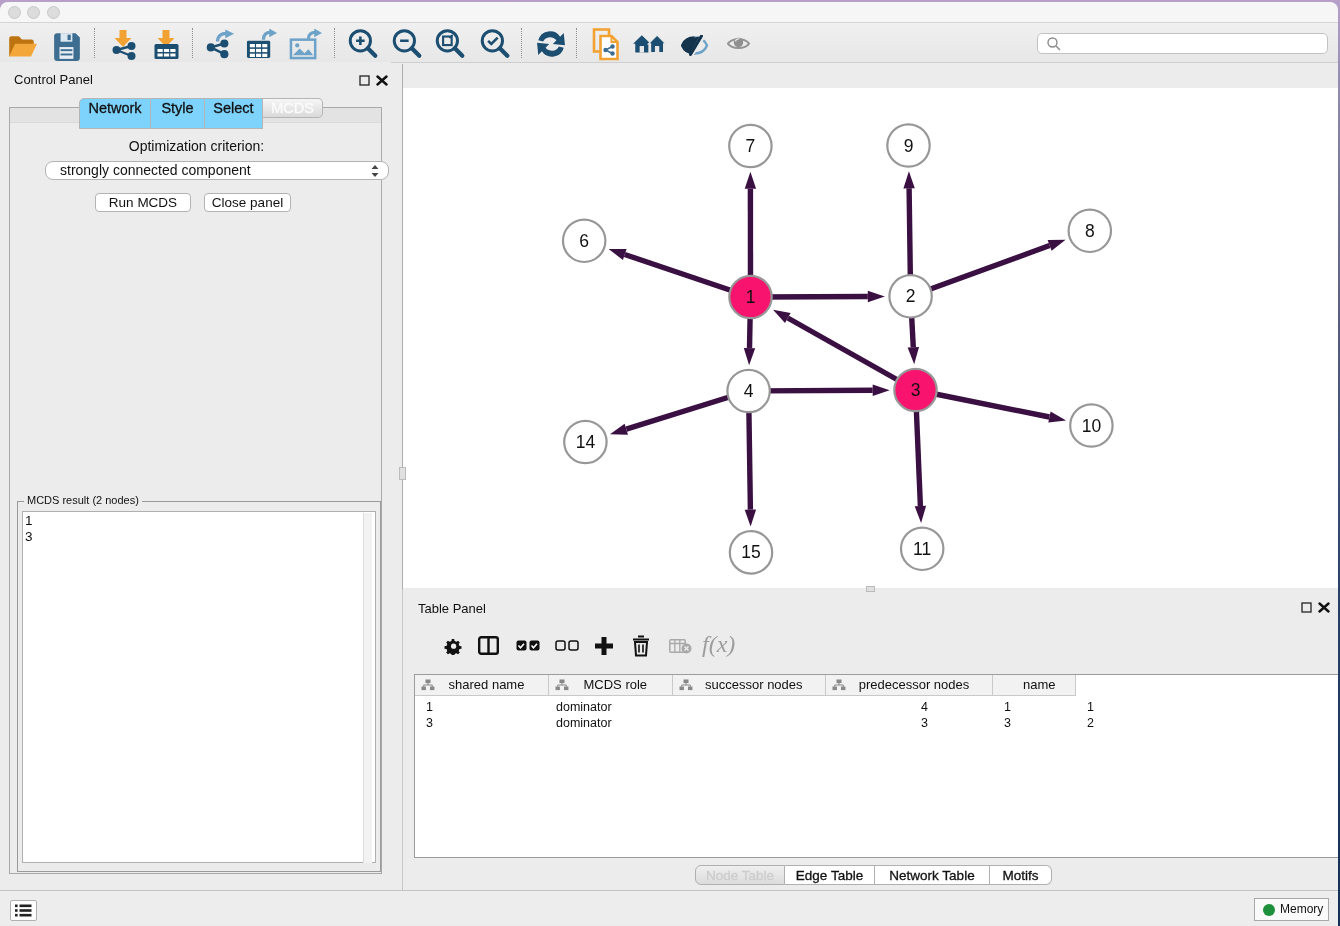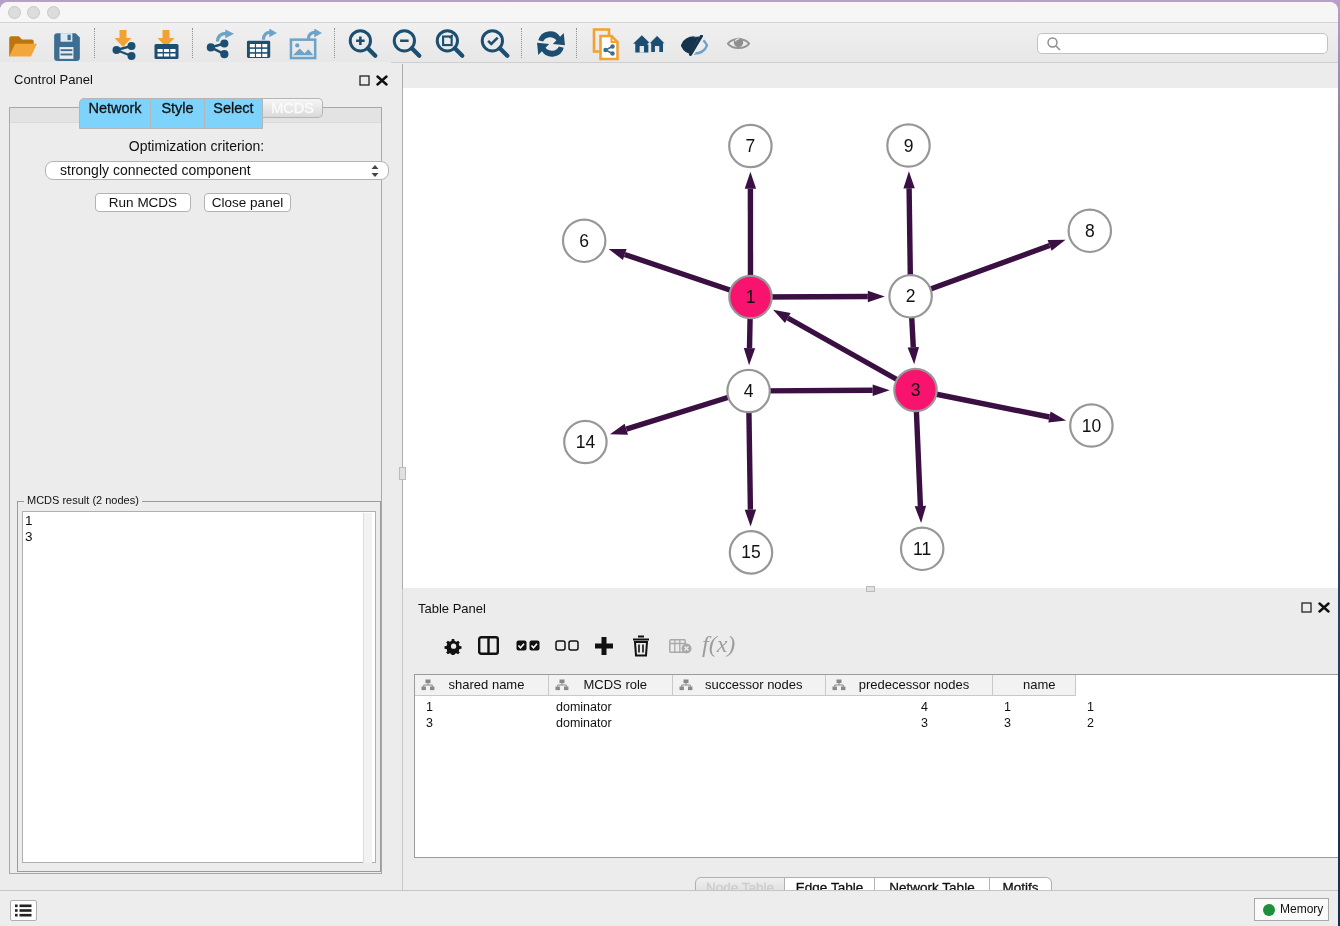--- a/index.html
+++ b/index.html
@@ -41,21 +41,21 @@
 #canvas { position:absolute; left:0;  top:24px; width:935px; height:500px; background:#fff; }
 
 #tpanel { position:absolute; left:402px; top:587px; width:936px; height:301px; background:#ececec; border-left:1px solid #c8c8c8; }
 #tp-title { position:absolute; left:15px; top:12px; font-size:13px; color:#111; }
 #tp-toolbar { position:absolute; left:16px; top:40px; width:936px; height:36px; }
 #ttable { position:absolute; left:11px; top:85px; width:1027px; height:184px; background:#fff; border:1px solid #9c9c9c; }
 .hcell { position:absolute; top:0; height:21px; background:#f2f2f2; border-right:1px solid #c9c9c9; border-bottom:1px solid #c9c9c9; font-size:13px; color:#111; text-align:center; line-height:20px; }
 .hicon { position:absolute; left:6px; top:4px; }
 .cell { position:absolute; font-size:12.5px; color:#111; }
 .btabs { position:absolute; top:276px; font-size:13.5px; -webkit-text-stroke:0.3px; }
-.btab { position:absolute; top:0; height:20px; background:#fff; border:1px solid #b0b0b0; border-left:none; color:#111; text-align:center; line-height:19px;margin-top:12px; }
+.btab { position:absolute; top:0; height:20px; background:#fff; border:1px solid #b0b0b0; border-left:none; color:#111; text-align:center; line-height:19px; }
 
 #statusbar { position:absolute; left:0; top:888px; width:1338px; height:34px; background:#ededed; border-top:1px solid #c4c4c4; }
 #listbtn { position:absolute; left:10px; top:9px; width:27px; height:21px; background:#fdfdfd; border:1px solid #b0b0b0; border-radius:2px; }
 #membtn { position:absolute; left:1254px; top:7px; width:75px; height:23px; background:#fafafa; border:1px solid #a8a8a8; font-size:12px; line-height:21px; color:#111; text-align:left; padding-left:25px; }
 #memdot { position:absolute; left:8px; top:5px; width:12px; height:12px; border-radius:50%; background:#1e8f3a; }
 </style>
 </head>
 <body>
 <div id="win">
   <div id="titlebar">

